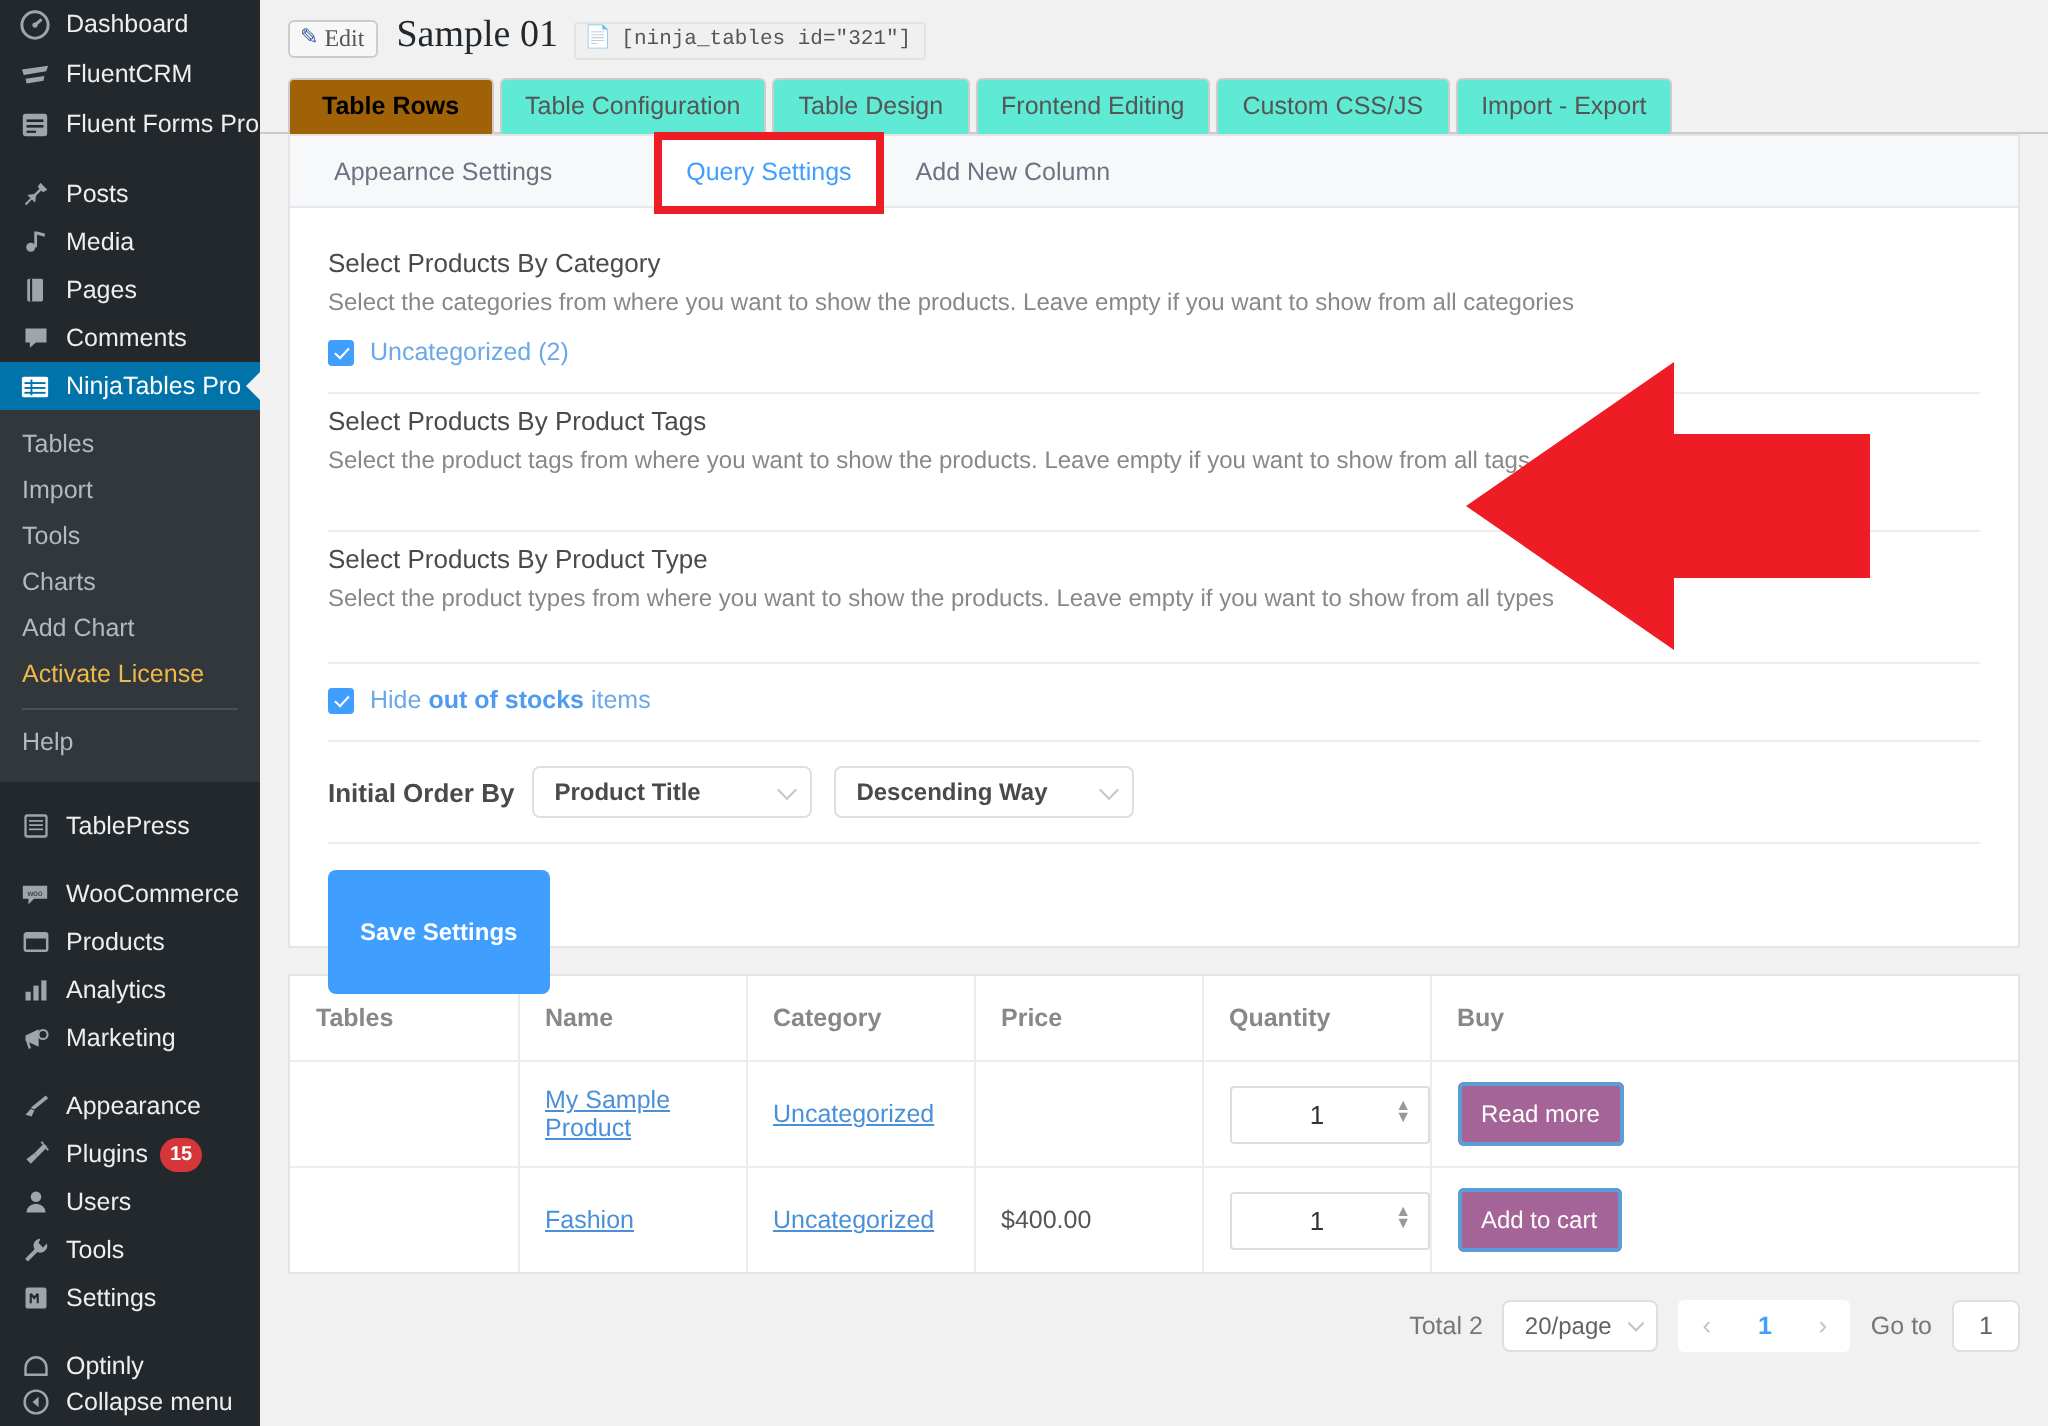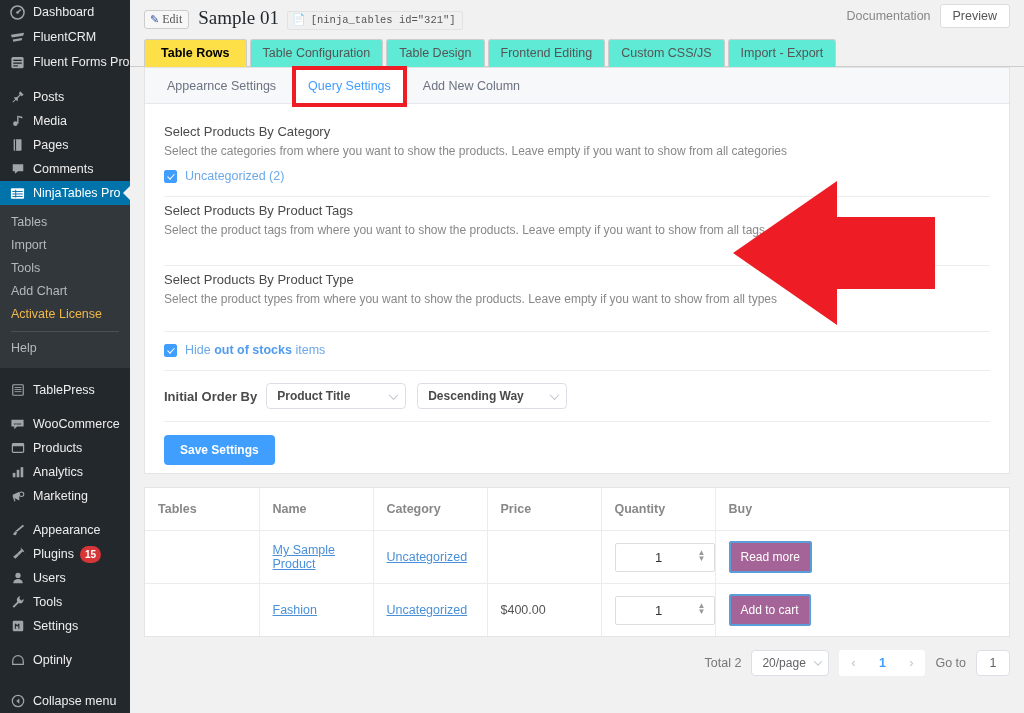--- a/index.html
+++ b/index.html
@@ -162,21 +162,21 @@
     padding: 6px 12px 6px 12px;
     font-size: 12.5px;
     color: #555;
     margin-right: 3px;
     border-radius: 3px 3px 0 0;
     line-height: 15px;
     position: relative;
     top: 1px;
   }
   .tab.active {
-    background: #fde047;
+    background: #a16207;
     color: #000;
     font-weight: bold;
     border-color: #ccc;
     padding-left: 16px; padding-right: 16px;
   }
 
   
   .panel {
     position: relative;
     margin: 0 14px 0 14px;
@@ -195,21 +195,21 @@
     display: flex; align-items: center;
     padding: 0 16px;
     font-size: 12.5px;
     color: #6b7280;
     background: transparent;
   }
   .subtab.active {
     color: #409eff;
     background: #fff;
   }
-  .subtab-wrap { position: relative; display:flex; }
+  .subtab-wrap { position: relative; display:flex;margin-left:35px; }
   .redbox {
     position: absolute;
     left: 0; top: -2px;
     width: 100%; height: 41px;
     border: 4px solid #ee1c25;
     pointer-events: none;
   }
 
   .form-body { padding: 14px 19px 0 19px; }
   .fgroup { padding: 6px 0 13px 0; border-bottom: 1px solid #ededed; }
@@ -276,21 +276,21 @@
   .sel-w2 { width: 150px; }
 
   .save-btn {
     display: inline-flex; align-items: center; justify-content: center;
     background: #409eff;
     color: #fff;
     font-size: 12px;
     font-weight: bold;
     border: none;
     border-radius: 4px;
-    padding: 8px 16px;
+    padding: 24px 16px;
     margin-top: 13px;
   }
 
   
   .tablewrap {
     margin: 13px 14px 0 14px;
     background: #fff;
     border: 1px solid #e4e4e4;
   }
   table.ptable { width: 100%; border-collapse: collapse; }
@@ -510,20 +510,21 @@
             <rect x="5.6" y="4" width="1" height="8.4" fill="#0073aa"></rect>
           </svg>
       </span>
       <span class="menu-label">NinjaTables Pro</span>
     </div>
 
     <div class="submenu">
       <a class="submenu-item">Tables</a>
       <a class="submenu-item">Import</a>
       <a class="submenu-item">Tools</a>
+      <a class="submenu-item">Charts</a>
       <a class="submenu-item">Add Chart</a>
       <a class="submenu-item license">Activate License</a>
       <div class="submenu-sep"></div>
       <a class="submenu-item">Help</a>
     </div>
 
     <div class="menu-gap"></div>
 
     <div class="menu-item">
       <span class="menu-ico">
@@ -663,24 +664,20 @@
     <div class="topbar">
       <a class="edit-btn">
         <span class="pencil">✎</span>
           <span>Edit</span>
       </a>
       <h1 class="page-title">Sample 01</h1>
       <span class="shortcode">
         <span class="doc-ico">📄</span>
           <span>[ninja_tables id="321"]</span>
       </span>
-      <div class="topbar-right">
-        <a class="doc-link">Documentation</a>
-        <button class="preview-btn">Preview</button>
-      </div>
     </div>
 
     <div class="tabs-row">
       <div class="tab active">Table Rows</div>
       <div class="tab">Table Configuration</div>
       <div class="tab">Table Design</div>
       <div class="tab">Frontend Editing</div>
       <div class="tab">Custom CSS/JS</div>
       <div class="tab">Import - Export</div>
     </div>

